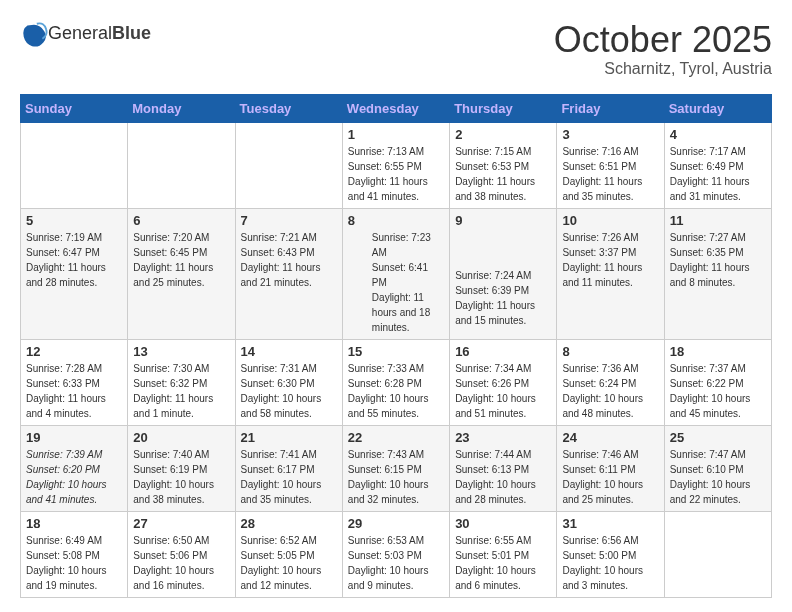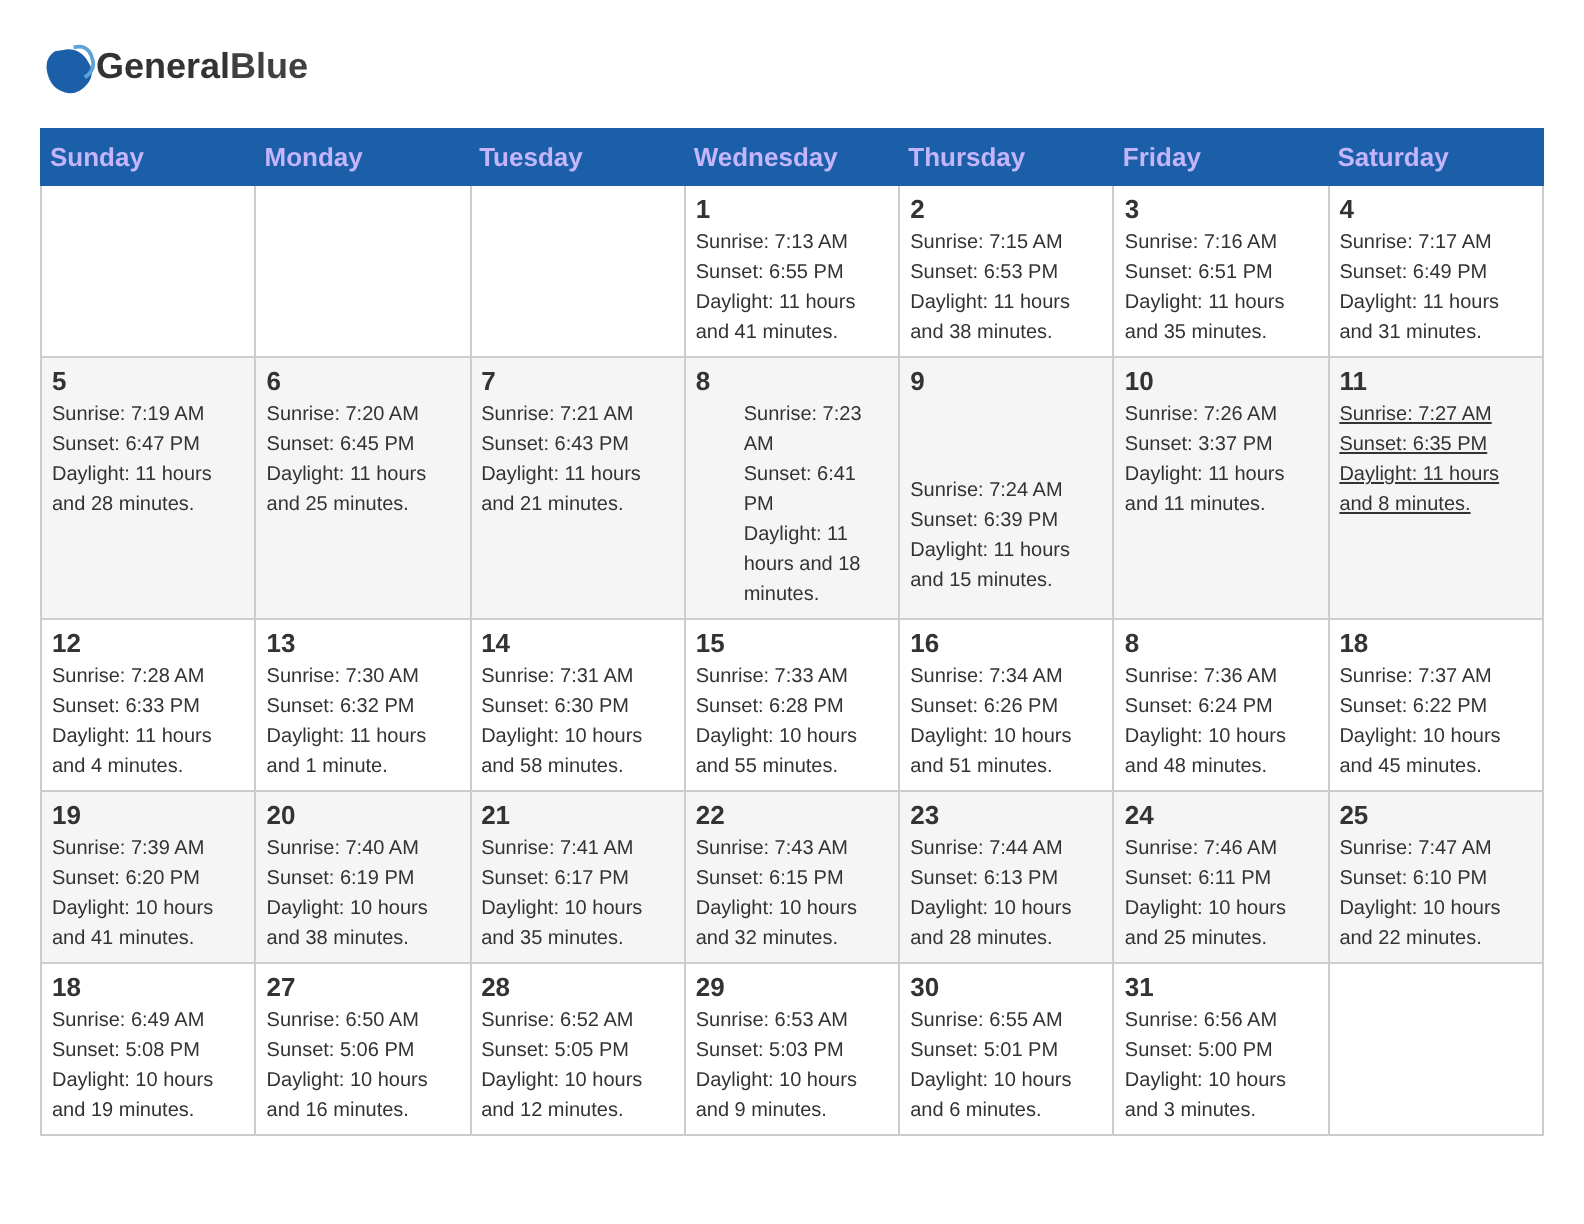--- a/index.html
+++ b/index.html
@@ -11,21 +11,21 @@
       padding: 20px;
     }
     .header {
       display: flex;
       justify-content: space-between;
       align-items: flex-start;
       margin-bottom: 16px;
     }
     .logo-text-general {
       font-size: 18px;
-      font-weight: bold;
+      font-weight: normal;
       color: #333;
       line-height: 1.1;
       margin-top: 39px;
     }
     .logo-text-blue {
       font-size: 18px;
       font-weight: bold;
       color: #404040;
       line-height: 1.1;
     }
@@ -106,20 +106,22 @@
       <svg class="logo-icon" viewBox="0 0 30 30" xmlns="http://www.w3.org/2000/svg">
         <path d="M15 5 Q22 5 26 12 Q30 18 25 24 Q20 30 13 28 Q6 26 4 18 Q2 10 8 6 Z" fill="#1a5fa8"></path>
         <path d="M18 4 Q26 2 28 10 Q30 16 24 20" fill="none" stroke="#5ba3d9" stroke-width="2"></path>
       </svg>
       <div>
         <span class="logo-text-general">General</span><span class="logo-text-blue">Blue</span>
       </div>
     </div>
   </div>
   <div class="title-block">
+    <div class="month-title">October 2025</div>
+    <div class="subtitle">Scharnitz, Tyrol, Austria</div>
   </div>
 </div>
 
 <table class="calendar">
   <thead>
     <tr>
     <th>Sunday</th>
         <th>Monday</th>
         <th>Tuesday</th>
         <th>Wednesday</th>
@@ -190,21 +192,21 @@
 Daylight: 11 hours and 15 minutes.</div>
         </td>
         <td>
           <span class="day-number">10</span>
           <div class="day-info" style="white-space: pre-line;">Sunrise: 7:26 AM
 Sunset: 3:37 PM
 Daylight: 11 hours and 11 minutes.</div>
         </td>
         <td>
           <span class="day-number">11</span>
-          <div class="day-info" style="white-space: pre-line; text-decoration: underline;">Sunrise: 7:27 AM
+          <div class="day-info" style="white-space: pre-line;">Sunrise: 7:27 AM
 Sunset: 6:35 PM
 Daylight: 11 hours and 8 minutes.</div>
         </td>
       </tr>
       <tr>
         <td>
           <span class="day-number">12</span>
           <div class="day-info" style="white-space: pre-line;">Sunrise: 7:28 AM
 Sunset: 6:33 PM
 Daylight: 11 hours and 4 minutes.</div>
@@ -242,21 +244,21 @@
         <td>
           <span class="day-number">18</span>
           <div class="day-info" style="white-space: pre-line;">Sunrise: 7:37 AM
 Sunset: 6:22 PM
 Daylight: 10 hours and 45 minutes.</div>
         </td>
       </tr>
       <tr>
         <td>
           <span class="day-number">19</span>
-          <div class="day-info" style="white-space: pre-line;">Sunrise: 7:39 AM
+          <div class="day-info" style="white-space: pre-line; font-style: italic;">Sunrise: 7:39 AM
 Sunset: 6:20 PM
 Daylight: 10 hours and 41 minutes.</div>
         </td>
         <td>
           <span class="day-number">20</span>
           <div class="day-info" style="white-space: pre-line;">Sunrise: 7:40 AM
 Sunset: 6:19 PM
 Daylight: 10 hours and 38 minutes.</div>
         </td>
         <td>

